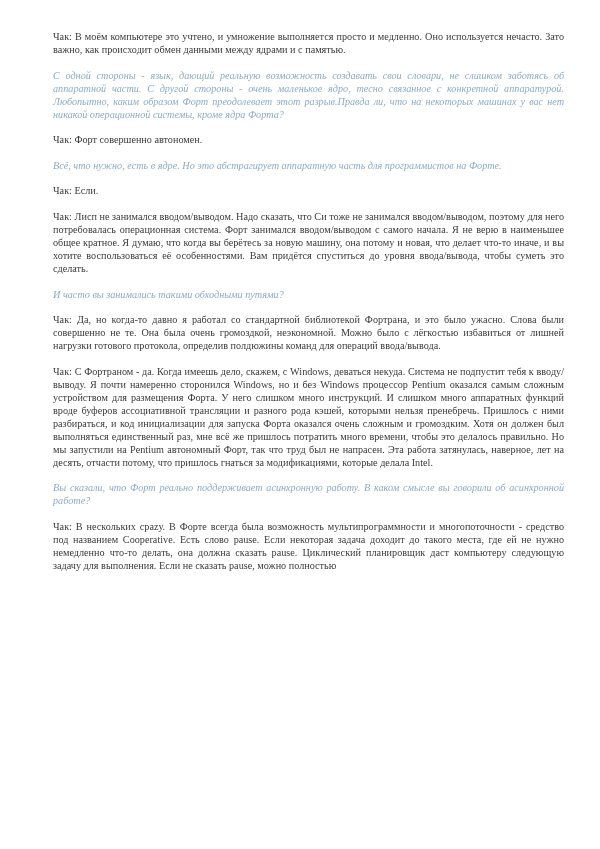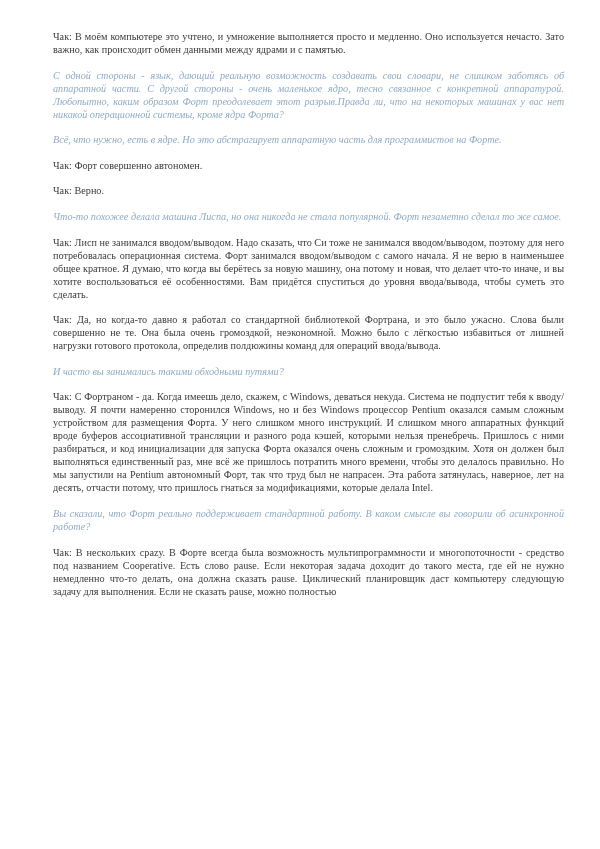--- a/index.html
+++ b/index.html
@@ -20,23 +20,22 @@
   }
   .answer { color: #3a3a3a; }
   .question { color: #8eaac4; font-style: italic; }
 </style>
 </head>
 <body>
 
 <div class="page">
   <p class="para answer">Чак: В моём компьютере это учтено, и умножение выполняется просто и медленно. Оно используется нечасто. Зато важно, как происходит обмен данными между ядрами и с памятью.</p>
   <p class="para question">С одной стороны - язык, дающий реальную возможность создавать свои словари, не слишком заботясь об аппаратной части. С другой стороны - очень маленькое ядро, тесно связанное с конкретной аппаратурой. Любопытно, каким образом Форт преодолевает этот разрыв.Правда ли, что на некоторых машинах у вас нет никакой операционной системы, кроме ядра Форта?</p>
+  <p class="para answer">Чак: Форт совершенно автономен.</p>
   <p class="para question">Всё, что нужно, есть в ядре. Но это абстрагирует аппаратную часть для программистов на Форте.</p>
-  <p class="para answer">Чак: Форт совершенно автономен.</p>
-  <p class="para answer">Чак: Верно.</p>
-  <p class="para question">Что-то похожее делала машина Лиспа, но она никогда не стала популярной. Форт незаметно сделал то же самое.</p>
+  <p class="para answer">Чак: Если.</p>
   <p class="para answer">Чак: Лисп не занимался вводом/выводом. Надо сказать, что Си тоже не занимался вводом/выводом, поэтому для него потребовалась операционная система. Форт занимался вводом/выводом с самого начала. Я не верю в наименьшее общее кратное. Я думаю, что когда вы берётесь за новую машину, она потому и новая, что делает что-то иначе, и вы хотите воспользоваться её особенностями. Вам придётся спуститься до уровня ввода/вывода, чтобы суметь это сделать.</p>
+  <p class="para question">И часто вы занимались такими обходными путями?</p>
   <p class="para answer">Чак: Да, но когда-то давно я работал со стандартной библиотекой Фортрана, и это было ужасно. Слова были совершенно не те. Она была очень громоздкой, неэкономной. Можно было с лёгкостью избавиться от лишней нагрузки готового протокола, определив полдюжины команд для операций ввода/вывода.</p>
-  <p class="para question">И часто вы занимались такими обходными путями?</p>
   <p class="para answer">Чак: С Фортраном - да. Когда имеешь дело, скажем, с Windows, деваться некуда. Система не подпустит тебя к вводу/выводу. Я почти намеренно сторонился Windows, но и без Windows процессор Pentium оказался самым сложным устройством для размещения Форта. У него слишком много инструкций. И слишком много аппаратных функций вроде буферов ассоциативной трансляции и разного рода кэшей, которыми нельзя пренебречь. Пришлось с ними разбираться, и код инициализации для запуска Форта оказался очень сложным и громоздким. Хотя он должен был выполняться единственный раз, мне всё же пришлось потратить много времени, чтобы это делалось правильно. Но мы запустили на Pentium автономный Форт, так что труд был не напрасен. Эта работа затянулась, наверное, лет на десять, отчасти потому, что пришлось гнаться за модификациями, которые делала Intel.</p>
-  <p class="para question">Вы сказали, что Форт реально поддерживает стандартной работу. В каком смысле вы говорили об асинхронной работе?</p>
+  <p class="para question">Вы сказали, что Форт реально поддерживает асинхронную работу. В каком смысле вы говорили об асинхронной работе?</p>
   <p class="para answer">Чак: В нескольких срazу. В Форте всегда была возможность мультипрограммности и многопоточности - средство под названием Cooperative. Есть слово pause. Если некоторая задача доходит до такого места, где ей не нужно немедленно что-то делать, она должна сказать pause. Циклический планировщик даст компьютеру следующую задачу для выполнения. Если не сказать pause, можно полностью</p>
 </div>
 
 </body></html>

